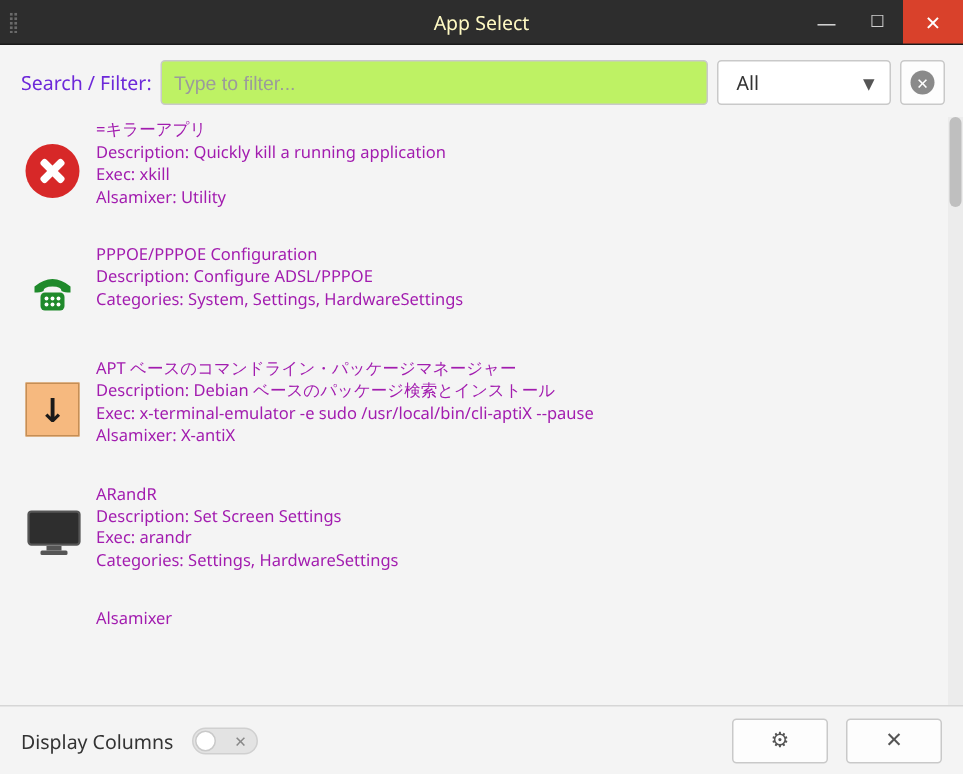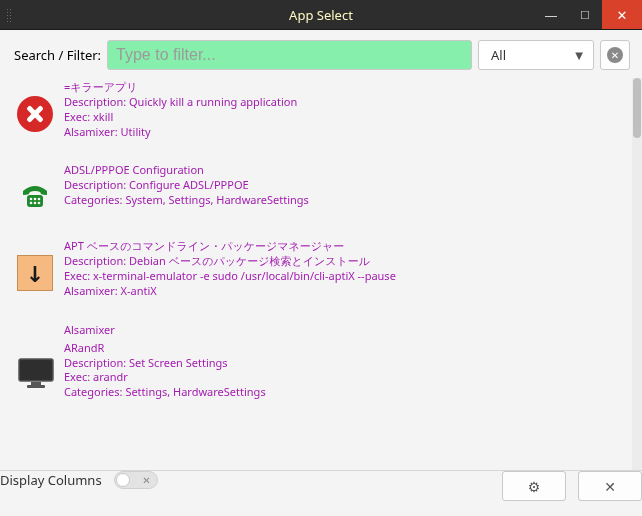--- a/index.html
+++ b/index.html
@@ -59,30 +59,30 @@
     display: flex;
     flex-direction: column;
   }
 
   .filter-row {
     display: flex;
     align-items: center;
     gap: 6px;
     padding: 10px 12px 8px 14px;
   }
-  .filter-label { color: #000000; font-size: 13px; white-space: nowrap; }
+  .filter-label { color: #6d28d9; font-size: 13px; white-space: nowrap; }
   .filter-input {
     flex: 1;
     height: 30px;
     border: 1px solid #c9c9c9;
     border-radius: 3px;
     padding: 0 8px;
-    font-size: 16px;
+    font-size: 13px;
     color: #555;
-    background: #86efac;
+    background: #bef264;
   }
   .filter-input::placeholder { color: #9b9b9b; }
   .dropdown {
     width: 116px;
     height: 30px;
     border: 1px solid #c9c9c9;
     border-radius: 3px;
     background: #fff;
     display: flex;
     align-items: center;
@@ -166,21 +166,22 @@
   .scroll-thumb {
     position:absolute; right:1px; top:0; width:8px; height:60px;
     background:#bfbfbf; border-radius:4px;
   }
 
   .footer {
     height: 46px;
     border-top: 1px solid #d6d6d6;
     background: #f4f4f4;
     display: flex;
-    padding: 0 0;
+    align-items: center;
+    padding: 0 14px;
     gap: 12px;
   }
   .footer .label { color:#333; font-size:13px; }
   .toggle {
     width: 44px; height: 18px; border-radius: 9px;
     background: #e3e3e3; position: relative;
     border:1px solid #d0d0d0;
   }
   .toggle .knob {
     position:absolute; left:1px; top:1px;
@@ -251,45 +252,35 @@
               <circle cx="14" cy="20" r="1.3" fill="#fff"></circle>
               <circle cx="18" cy="20" r="1.3" fill="#fff"></circle>
               <circle cx="22" cy="20" r="1.3" fill="#fff"></circle>
               <circle cx="14" cy="24" r="1.3" fill="#fff"></circle>
               <circle cx="18" cy="24" r="1.3" fill="#fff"></circle>
               <circle cx="22" cy="24" r="1.3" fill="#fff"></circle>
             </svg>
           </div>
         </div>
         <div class="info">
-          <div class="name">ADSL/PPPOE Configuration</div>
+          <div class="name">PPPOE/PPPOE Configuration</div>
           <div class="row">Description: Configure ADSL/PPPOE</div>
           <div class="row">Categories: System, Settings, HardwareSettings</div>
         </div>
       </div>
 
       <div class="item">
         <div class="icon-slot">
           <div class="icon-box ico-box">↓</div>
         </div>
         <div class="info">
           <div class="name">APT ベースのコマンドライン・パッケージマネージャー</div>
           <div class="row">Description: Debian ベースのパッケージ検索とインストール</div>
           <div class="row">Exec: x-terminal-emulator -e sudo /usr/local/bin/cli-aptiX --pause</div>
           <div class="row">Alsamixer: X-antiX</div>
-        </div>
-      </div>
-
-      <div class="item" style="padding-bottom:0;">
-        <div class="icon-slot">
-          
-        </div>
-        <div class="info">
-          <div class="name">Alsamixer</div>
-
         </div>
       </div>
 
       <div class="item">
         <div class="icon-slot">
           <div class="icon-box ico-monitor">
             <svg viewBox="0 0 38 34">
               <rect x="2" y="2" width="34" height="22" rx="2" fill="#2e2e2e" stroke="#555" stroke-width="1.5"></rect>
               <rect x="14" y="25" width="10" height="3" fill="#555"></rect>
               <rect x="10" y="28" width="18" height="3" rx="1" fill="#555"></rect>
@@ -297,20 +288,30 @@
           </div>
         </div>
         <div class="info">
           <div class="name">ARandR</div>
           <div class="row">Description: Set Screen Settings</div>
           <div class="row">Exec: arandr</div>
           <div class="row">Categories: Settings, HardwareSettings</div>
         </div>
       </div>
 
+      <div class="item" style="padding-bottom:0;">
+        <div class="icon-slot">
+          
+        </div>
+        <div class="info">
+          <div class="name">Alsamixer</div>
+
+        </div>
+      </div>
+
     </div>
     <div class="scroll-gutter">
       <div class="scroll-thumb"></div>
     </div>
   </div>
 
   <div class="footer">
     <span class="label">Display Columns</span>
     <div class="toggle">
       <div class="knob"></div>

